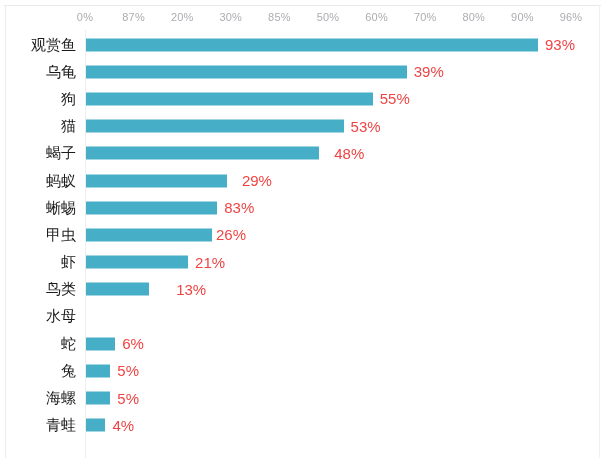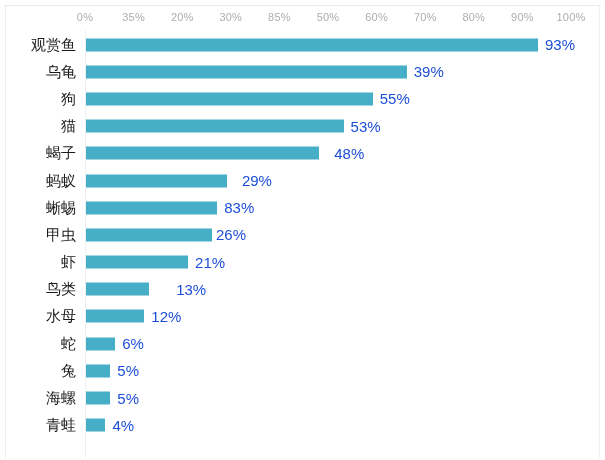--- a/index.html
+++ b/index.html
@@ -102,46 +102,46 @@
     top: 0;
     height: 13px;
     background: #46aec6;
   }
   .val-label {
     position: absolute;
     top: 50%;
     transform: translateY(-50%);
     font-size: 15px;
     line-height: 16px;
-    color: #1d4ed8;
+    color: #ef4444;
     white-space: nowrap;
     padding-left: 7px;
   }
 </style>
 </head>
 <body>
 
 <div id="chart-root">
 
   <div class="frame-top"></div>
   <div class="frame-left"></div>
   <div class="frame-right"></div>
 
   <div class="x-axis" id="x-axis">
       <span class="x-tick" style="left: 85px;">0%</span>
-      <span class="x-tick" style="left: 133.6px;">35%</span>
+      <span class="x-tick" style="left: 133.6px;">87%</span>
       <span class="x-tick" style="left: 182.2px;">20%</span>
       <span class="x-tick" style="left: 230.8px;">30%</span>
       <span class="x-tick" style="left: 279.4px;">85%</span>
       <span class="x-tick" style="left: 328px;">50%</span>
       <span class="x-tick" style="left: 376.6px;">60%</span>
       <span class="x-tick" style="left: 425.2px;">70%</span>
       <span class="x-tick" style="left: 473.8px;">80%</span>
       <span class="x-tick" style="left: 522.4px;">90%</span>
-      <span class="x-tick" style="left: 571px;">100%</span>
+      <span class="x-tick" style="left: 571px;">96%</span>
     </div>
 
   <div class="axis-line"></div>
 
   <div class="rows" id="rows">
       <div class="row">
         <div class="cat-label">观赏鱼</div>
         <div class="bar-track">
           <div class="bar" style="width: 451.98px; background: rgb(70, 174, 198);"></div>
           <div class="val-label" style="left: 451.98px;">93%</div>
@@ -205,24 +205,20 @@
       </div>
       <div class="row">
         <div class="cat-label">鸟类</div>
         <div class="bar-track">
           <div class="bar" style="width: 63.18px; background: rgb(70, 174, 198);"></div>
           <div class="val-label" style="left: 63.18px; margin-left: 20px;">13%</div>
         </div>
       </div>
       <div class="row">
         <div class="cat-label">水母</div>
-        <div class="bar-track">
-          <div class="bar" style="width: 58.32px; background: rgb(70, 174, 198);"></div>
-          <div class="val-label" style="left: 58.32px;">12%</div>
-        </div>
       </div>
       <div class="row">
         <div class="cat-label">蛇</div>
         <div class="bar-track">
           <div class="bar" style="width: 29.16px; background: rgb(70, 174, 198);"></div>
           <div class="val-label" style="left: 29.16px;">6%</div>
         </div>
       </div>
       <div class="row">
         <div class="cat-label">兔</div>

